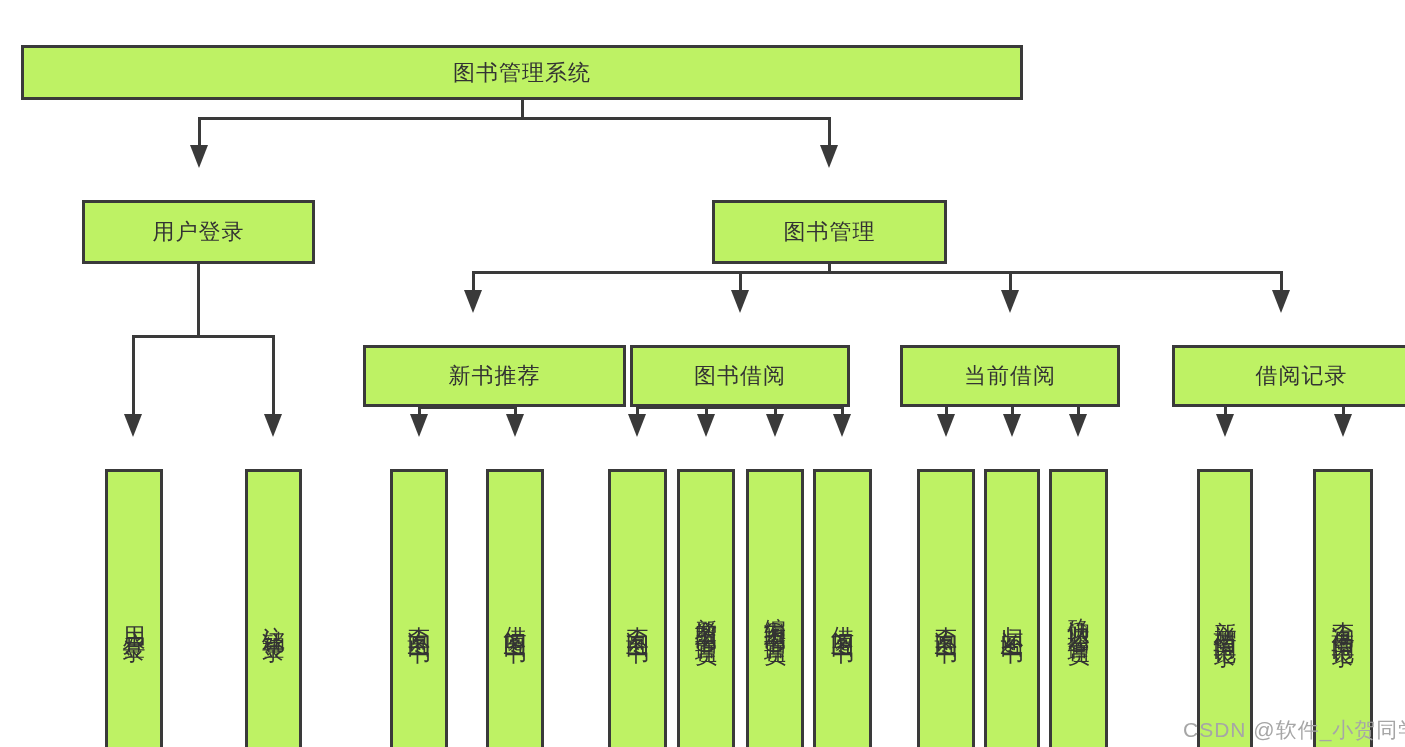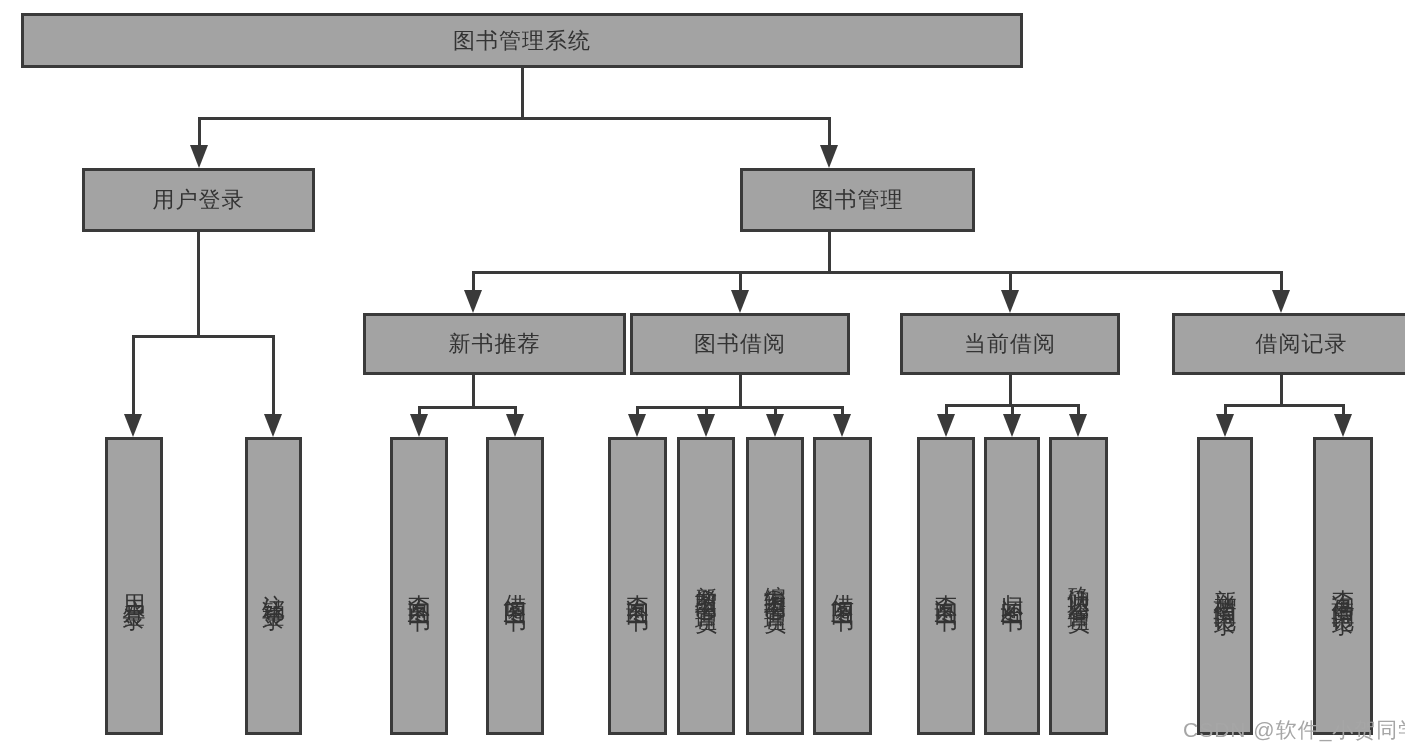--- a/index.html
+++ b/index.html
@@ -6,28 +6,29 @@
   #stage{
     position:relative;
     width:1405px;height:747px;
     background:var(--bg,#fff);
     font-family:"Liberation Sans","DejaVu Sans",sans-serif;
     overflow:hidden;
   }
   .box{
     position:absolute;
     box-sizing:border-box;
-    background:#a3a3a3;
+    background:#bef264;
     border:3px solid var(--line,#3a3a3a);
     display:flex;align-items:center;justify-content:center;
     color:var(--text,#333);
     font-size:22px;
     letter-spacing:1px;
     z-index:2;
     white-space:nowrap;
+    margin-top:32px;
   }
   .vbox{
     writing-mode:vertical-rl;
     text-orientation:mixed;
     font-size:23px;
     letter-spacing:5px;
     white-space:normal;
     line-height:1;
   }
   .vbox.long{letter-spacing:4px;font-size:22px;}
@@ -55,21 +56,21 @@
   }
 </style>
 </head>
 <body>
 
 <div id="stage" style="--line: #3a3a3a; --text: #333333; --wm: #a6a6a6; --bg: #ffffff;">
 
   <div class="box" style="left:21px;top:13px;width:1002px;height:55px">图书管理系统</div>
 
   <div class="box" style="left:82px;top:168px;width:233px;height:64px">用户登录</div>
-  <div class="box" style="left:740px;top:168px;width:235px;height:64px">图书管理</div>
+  <div class="box" style="left:712px;top:168px;width:235px;height:64px">图书管理</div>
 
   <div class="box" style="left:363px;top:313px;width:263px;height:62px">新书推荐</div>
   <div class="box" style="left:900px;top:313px;width:220px;height:62px">当前借阅</div>
   <div class="box" style="left:630px;top:313px;width:220px;height:62px">图书借阅</div>
   <div class="box" style="left:1172px;top:313px;width:259px;height:62px">借阅记录</div>
 
   <div class="box vbox" style="left:105px;top:437px;width:58px;height:298px">用户登录</div>
   <div class="box vbox" style="left:245px;top:437px;width:57px;height:298px">注销登录</div>
 
   <div class="box vbox" style="left:390px;top:437px;width:58px;height:298px">查询图书</div>

